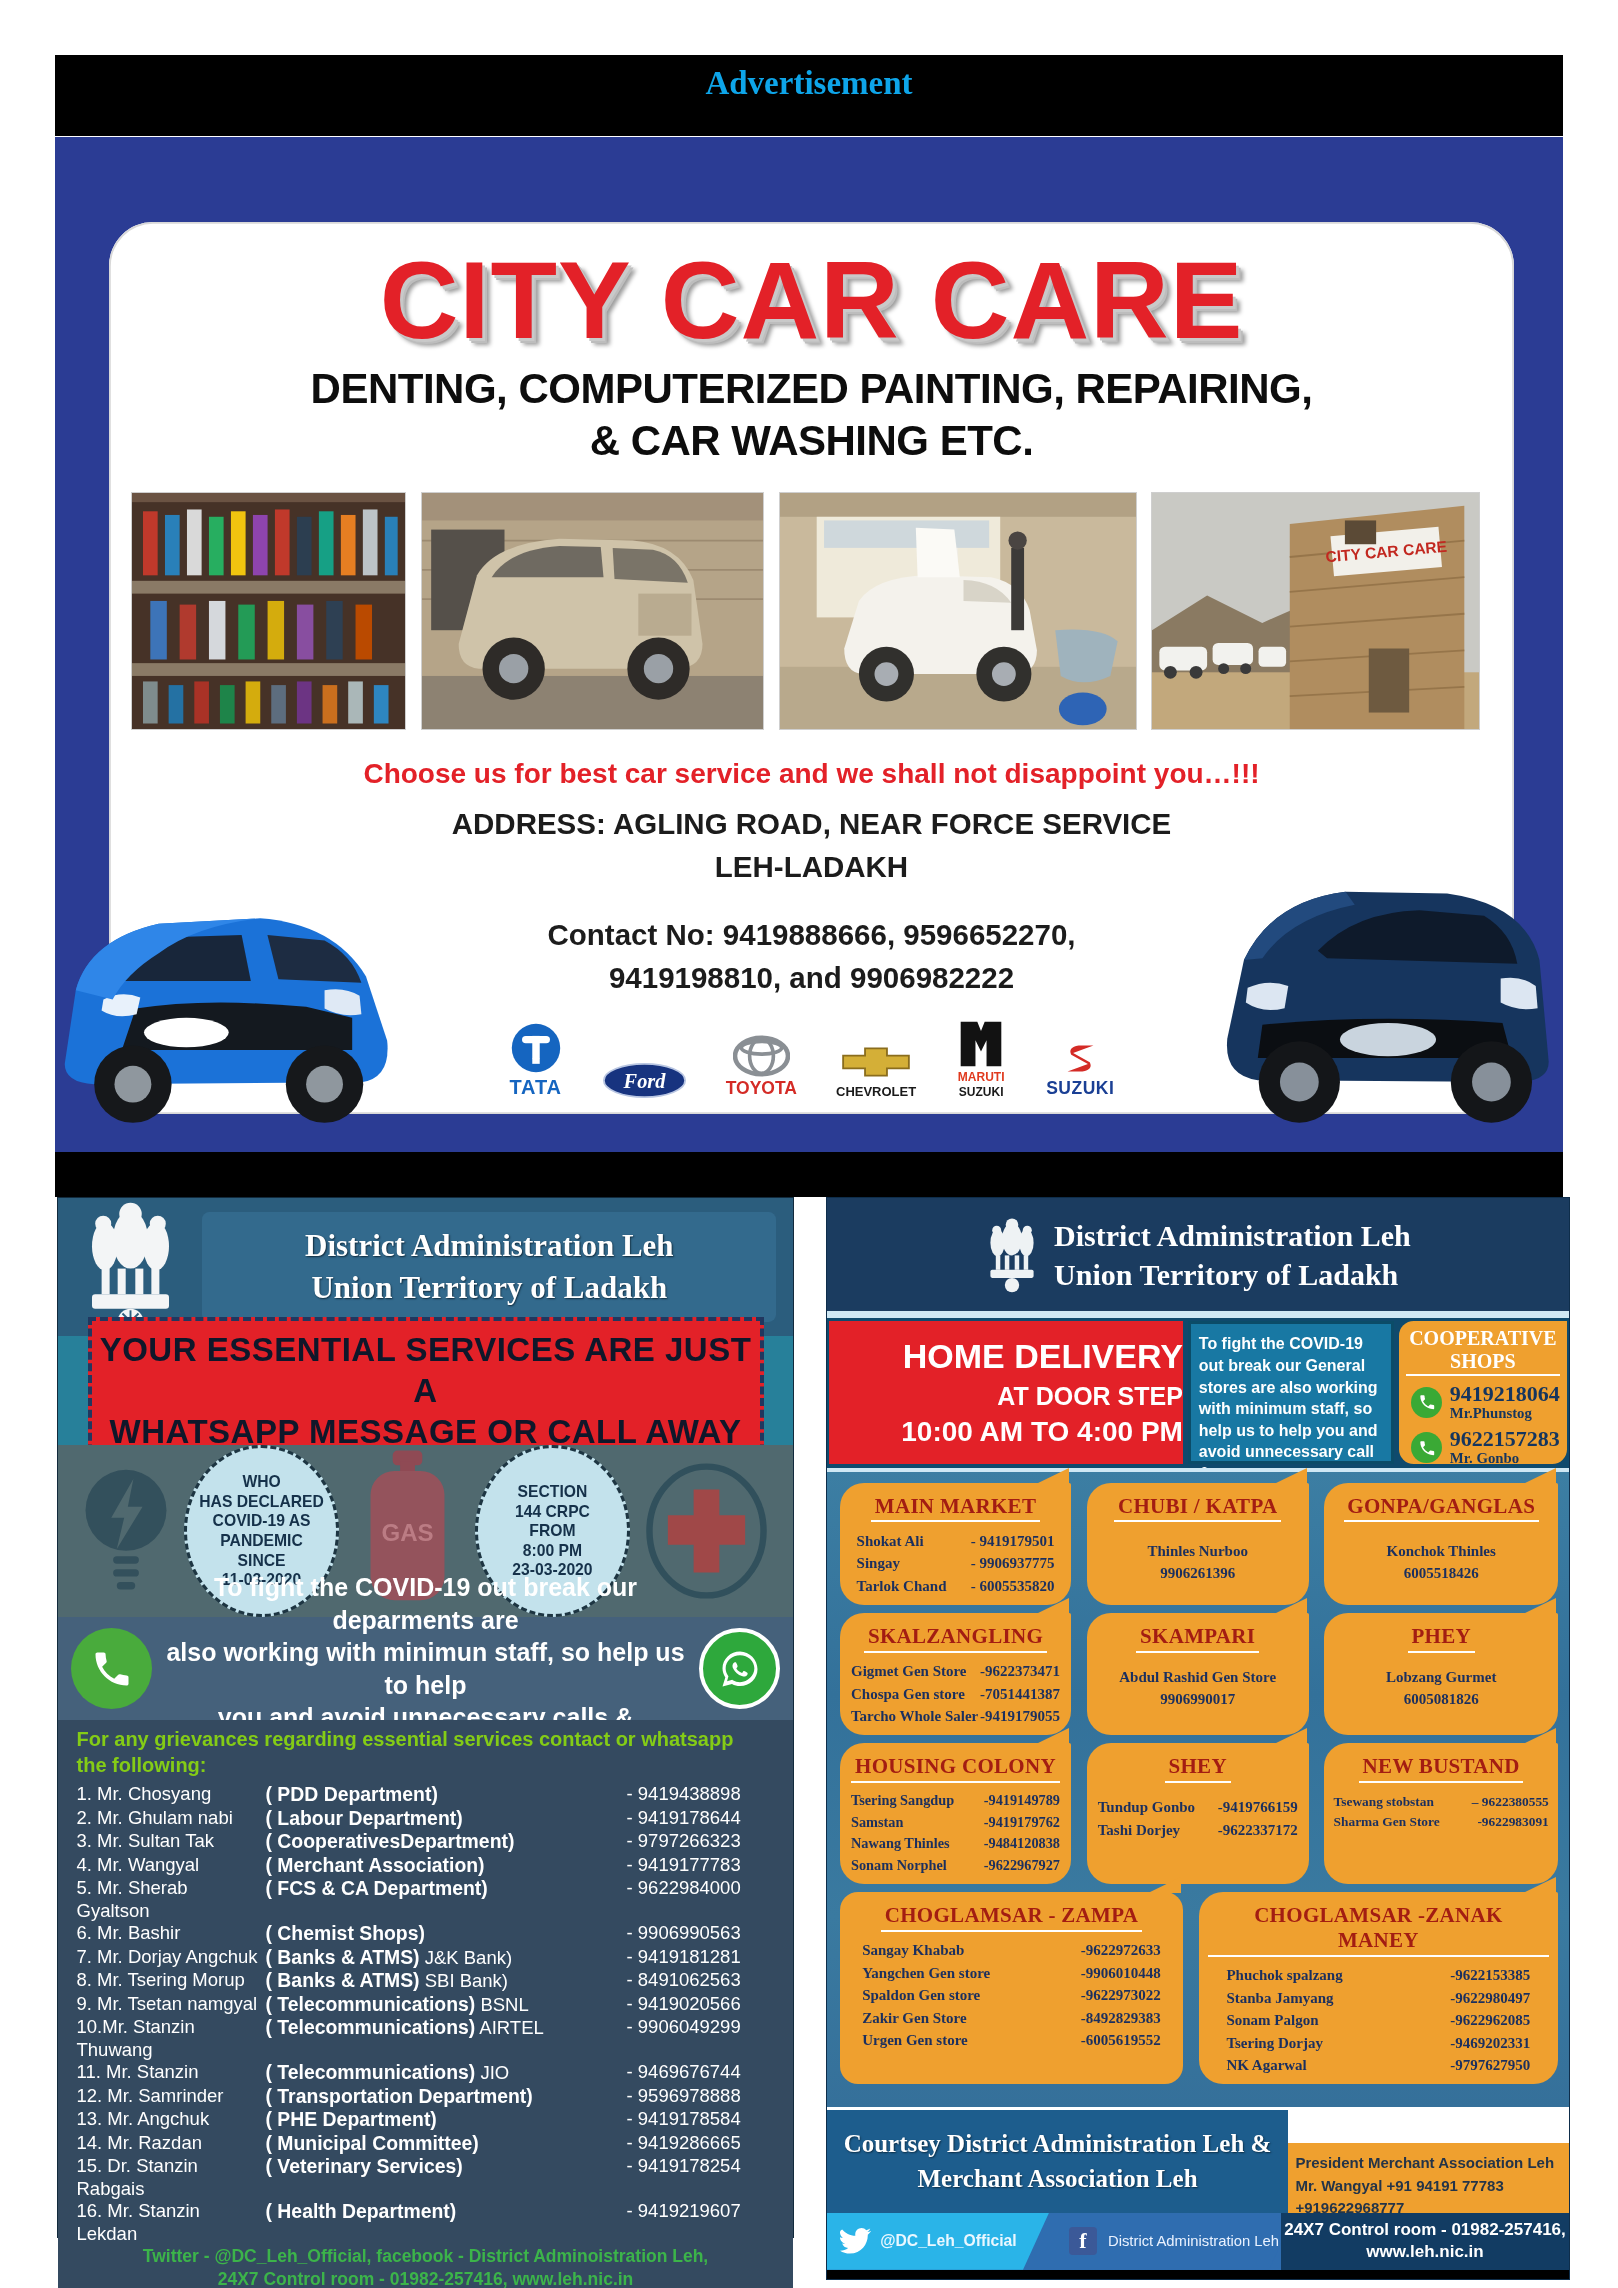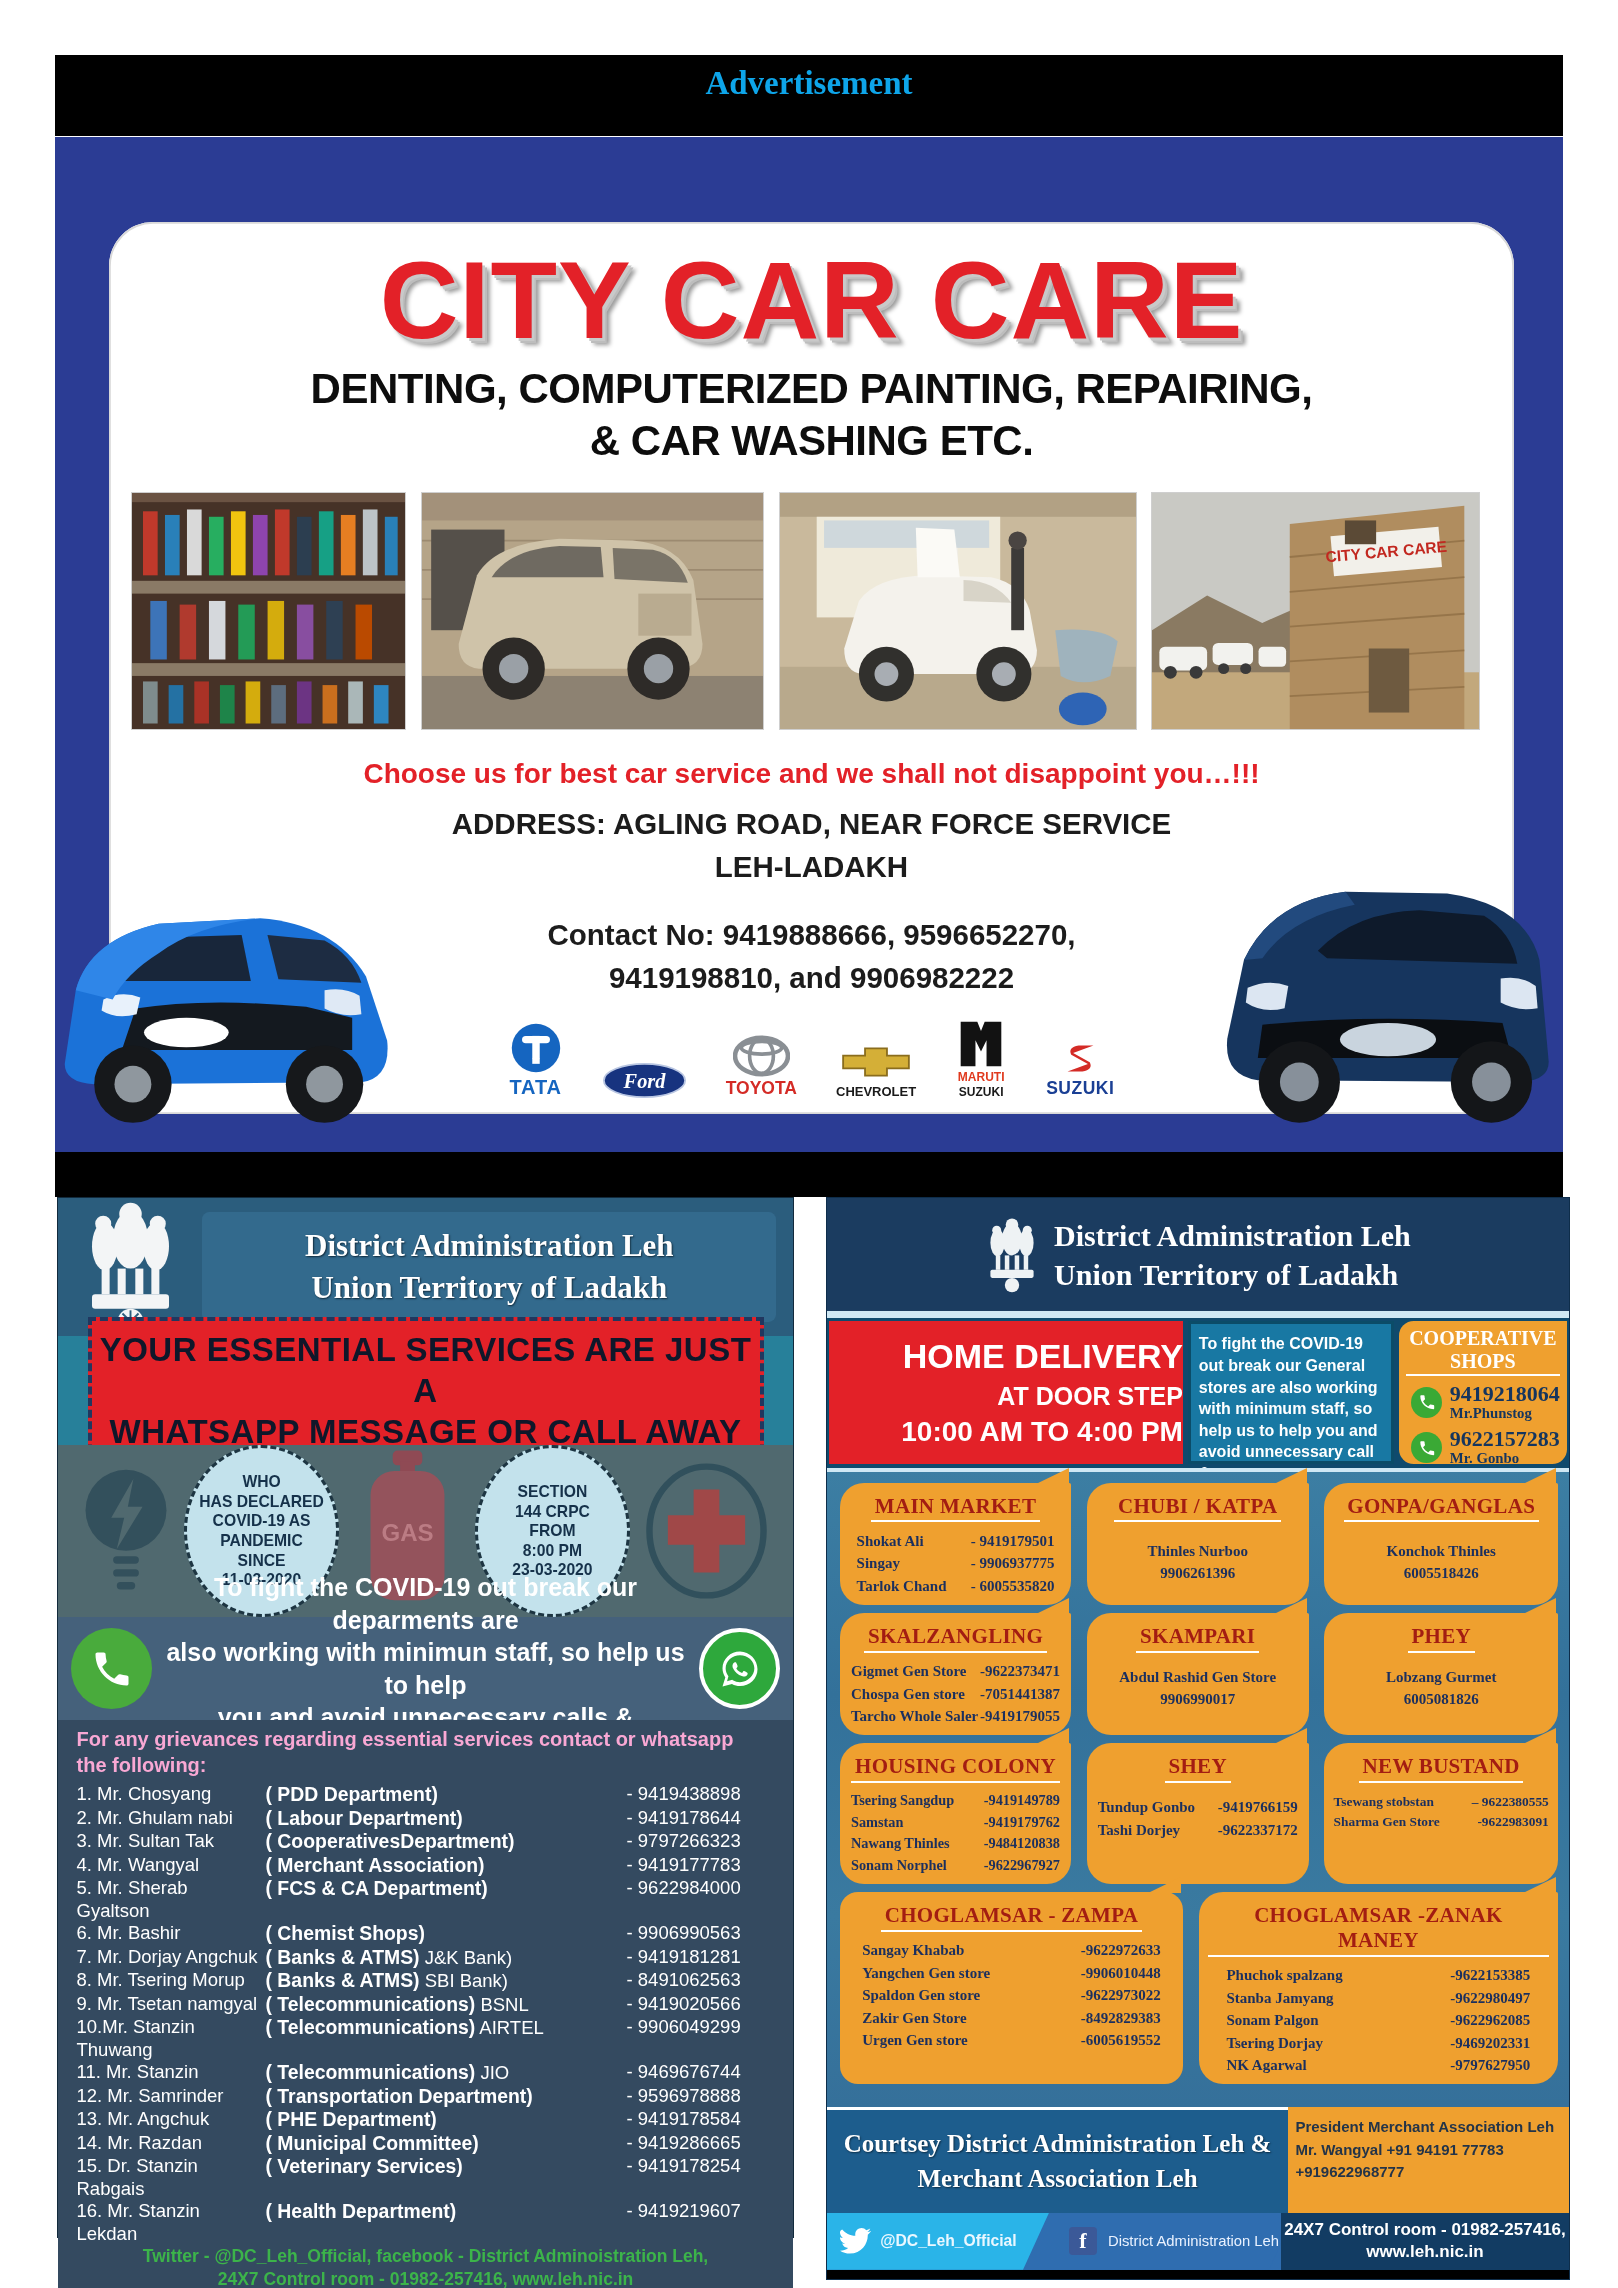--- a/index.html
+++ b/index.html
@@ -51,21 +51,21 @@
   .lp-banner-zone { height:109px; background:#27809a; display:flex; align-items:center; justify-content:center; }
   .lp-redbox { width:676px; background:#e32128; border:4.6px dashed #21375f; text-align:center; padding:7.4px 3.7px; }
   .lp-banner { color:#0f172a; font-weight:bold; font-size:33px; line-height:1.25; letter-spacing:0.5px; }
   .lp-icons { height:185px; background:#50696f; display:flex; align-items:center; justify-content:space-evenly; padding:0 9.2px; }
   .badge { width:155px; height:172px; background:#c3e2ec; border:3.7px dashed #1d3542; border-radius:50%; display:flex; flex-direction:column; align-items:center; justify-content:center; color:#15314a; font-weight:bold; font-size:15.7px; line-height:1.25; text-align:center; }
   .lp-phone-band { height:103px; background:#45617b; display:flex; align-items:center; justify-content:space-between; padding:0 13px; }
   .lp-notice { color:#fff; font-weight:bold; font-size:25px; line-height:1.3; text-align:center; flex:1; padding:0 7.4px; }
   .green-circle { width:81px; height:81px; border-radius:50%; background:#49ab3c; display:flex; align-items:center; justify-content:center; flex:none; }
   .wa-circle { background:#2ea83c; border:4.6px solid #fff; }
   .lp-lower { flex:1; background:#344a60; padding:5.5px 18.5px 0 18.5px; }
-  .lp-grievance { color:#f9a8d4; font-weight:bold; font-size:20px; line-height:1.3; }
+  .lp-grievance { color:#84cc16; font-weight:bold; font-size:20px; line-height:1.3; }
   .lp-list { margin-top:5.5px; }
   .lp-row { display:flex; color:#fff; font-size:18.5px; line-height:22.5px; }
   .lp-name { width:189px; flex:none; }
   .lp-dept { flex:1; }
   .lp-dept b { font-size:19.4px; }
   .lp-suffix { font-weight:normal;margin-top:48px; }
   .lp-phone-num { width:148px; flex:none; }
   .lp-footer { height:48px; background:#344a60; text-align:center; color:#3cb44a; font-weight:bold; font-size:17.5px; line-height:1.3; }
   .lp-blackbar { height:26px; background:#000; }
 
@@ -89,21 +89,21 @@
   .bubble { position:relative; background:#efa02f; border-radius:24px 1.8px 24px 24px; padding:11px 9.2px 7.4px; text-align:center; }
   .bubble:after { content:""; position:absolute; top:-14.8px; right:1.8px; width:0; height:0; border-left:33px solid transparent; border-bottom:16.6px solid #efa02f; }
   .bubble-title { display:inline-block; color:#a31d12; font-family:"Liberation Serif", serif; font-weight:bold; font-size:21px; border-bottom:2.8px solid #fff; padding:0 3.7px 1.8px; letter-spacing:0.3px; }
   .bubble-rows { margin-top:7.4px; padding:0 7.4px; }
   .brow { display:flex; justify-content:space-between; color:#1b2f5e; font-family:"Liberation Serif", serif; font-weight:bold; font-size:15px; line-height:1.5; text-align:left; }
   .bubble.center .brow { flex-direction:column; align-items:center; text-align:center; line-height:1.45; }
   .b1 { width:231px; } .b2 { width:222px; } .b3 { flex:1; }
   .b4 { width:343px;border-radius:18px; } .b5 { flex:1; }
   .rp-footer { height:106px; display:flex; }
   .rp-courtesy { width:461px; background:#1d5d8d; border-top:3.7px solid #fff; display:flex; flex-direction:column; justify-content:center; text-align:center; color:#fff; font-family:"Liberation Serif", serif; font-weight:bold; font-size:25px; line-height:1.4; text-shadow:0.9px 0.9px 1.8px #0c2c44; }
-  .rp-president { flex:1; background:#efa02f; padding:9.2px 7.4px; color:#243448; font-weight:bold; font-size:15px; line-height:1.5; text-align:left; }
+  .rp-president { flex:1; background:#efa02f; padding:9.2px 7.4px; color:#243448; font-weight:bold; font-size:15px; line-height:1.5; text-align:left;margin-top:36px; }
   .rp-social { height:57px; position:relative; background:#2f6db0; }
   .seg { position:absolute; top:0; height:100%; display:flex; align-items:center; }
   .seg-tw { left:0; width:222px; background:#2ab4e8; clip-path:polygon(0 0,100% 0,calc(100% - 26px) 100%,0 100%); padding-left:13px; gap:9.2px; z-index:2; }
   .seg-tw span { color:#eaf7ff; font-size:15.7px; font-weight:bold; }
   .seg-fb { left:196px; width:272px; background:#2f6db0; clip-path:polygon(26px 0,100% 0,calc(100% - 26px) 100%,0 100%); padding-left:46px; gap:11px; z-index:1; }
   .seg-fb span { color:#eaf2ff; font-size:14.8px; }
   .seg-ctrl { right:0; width:288px; background:#123c63; flex-direction:column; justify-content:center; color:#fff; font-weight:bold; font-size:17px; line-height:1.3; text-align:center; z-index:2; }
   .rp-blackbar { height:9.2px; background:#000; }
 
   .fb-badge { width:28px; height:28px; border-radius:3.7px; background:#3b5998; color:#fff; display:flex; align-items:center; justify-content:center; font-family:"Liberation Serif", serif; font-weight:bold; font-size:22px; }

